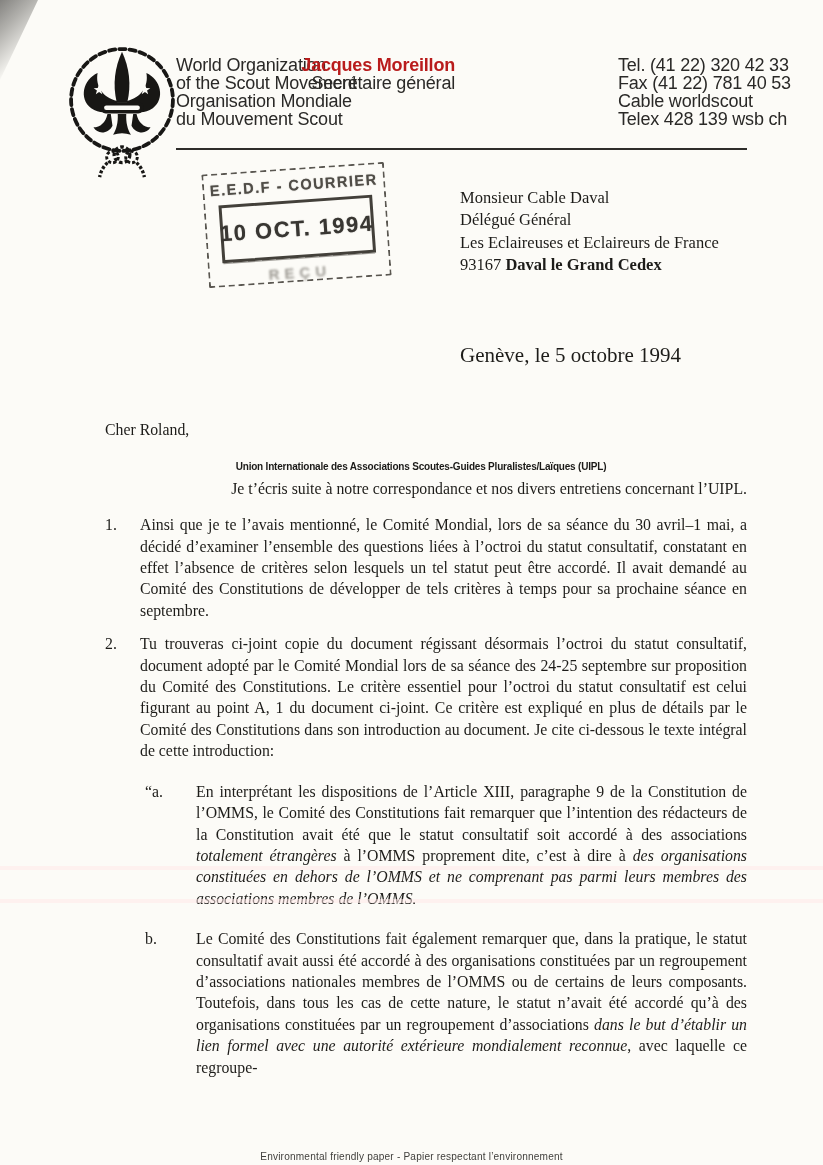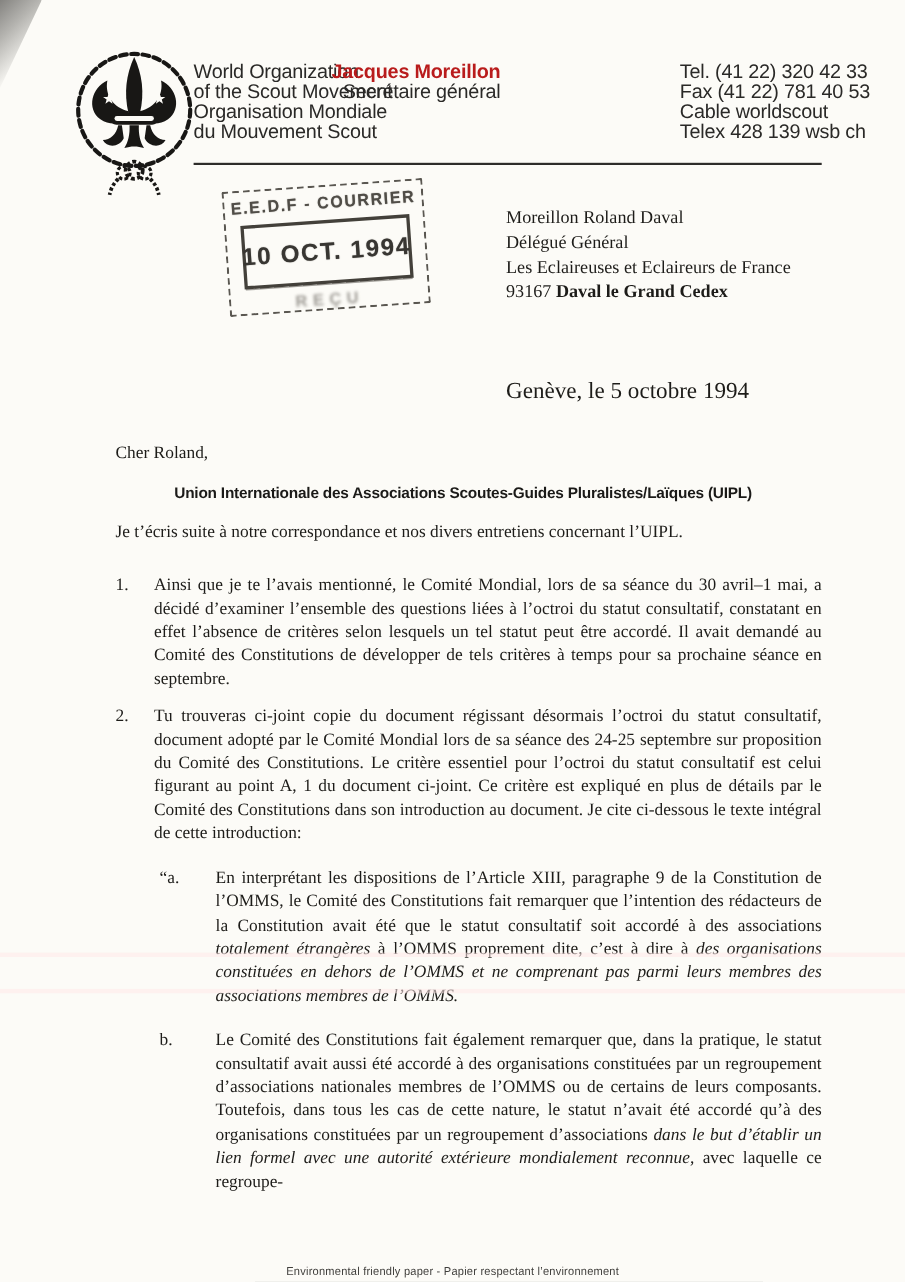--- a/index.html
+++ b/index.html
@@ -62,28 +62,28 @@
   }
   .stamp-received{
     margin-top:6px;font-weight:bold;font-size:15px;letter-spacing:5px;
     color:#6b6760;filter:blur(1.3px);opacity:.65;
   }
   
   .recipient{position:absolute;left:460px;top:187px;font-size:16.5px;line-height:22.4px;}
   .recipient .bold{font-weight:bold;}
   .dateline{position:absolute;left:460px;top:343px;font-size:21px;}
   
-  .body{position:absolute;left:105px;top:401px;width:642px;font-size:15.8px;line-height:21.4px;}
+  .body{position:absolute;left:105px;top:419px;width:642px;font-size:15.8px;line-height:21.4px;}
   .salutation{margin:0 0 16px 0;}
   .subject{
-    margin:0 10px 13px 0;text-align:center;
+    margin:0 10px 0 0;text-align:center;
     font-family:"Liberation Sans","DejaVu Sans",sans-serif;
-    font-weight:bold;font-size:14px;letter-spacing:-0.2px;color:#1b1a18;
+    font-weight:bold;font-size:10px;letter-spacing:-0.2px;color:#1b1a18;
   }
-  .intro{margin:0 0 27px 0;}
+  .intro{margin:0 0 15px 0;text-align:right;}
   .para{display:flex;margin:0 0 12px 0;}
   .para .num{width:35px;flex:none;}
   .para .ptext{flex:1;text-align:justify;}
   .sub{display:flex;margin:19px 0 0 40px;}
   .sub .letter{width:37px;flex:none;}
   .sub .ptext{flex:1;text-align:justify;margin-left:14px;}
   .it{font-style:italic;}
   
   .footer{
     position:absolute;left:0;top:1150px;width:100%;text-align:center;
@@ -148,21 +148,21 @@
 
   <div class="stamp">
     <div class="stamp-org">E.E.D.F - COURRIER</div>
     <div class="stamp-datebox">
       <span class="stamp-date">10 OCT. 1994</span>
     </div>
     <div class="stamp-received">REÇU</div>
   </div>
 
   <div class="recipient">
-    <div>Moreillon Roland Daval</div>
+    <div>Monsieur Cable Daval</div>
     <div>Délégué Général</div>
     <div>Les Eclaireuses et Eclaireurs de France</div>
     <div><span>93167 </span><span class="bold">Daval le Grand Cedex</span></div>
   </div>
 
   <div class="dateline">Genève, le 5 octobre 1994</div>
 
   <div class="body">
     <div class="salutation">Cher Roland,</div>
     <div class="subject">Union Internationale des Associations Scoutes-Guides Pluralistes/Laïques (UIPL)</div>

